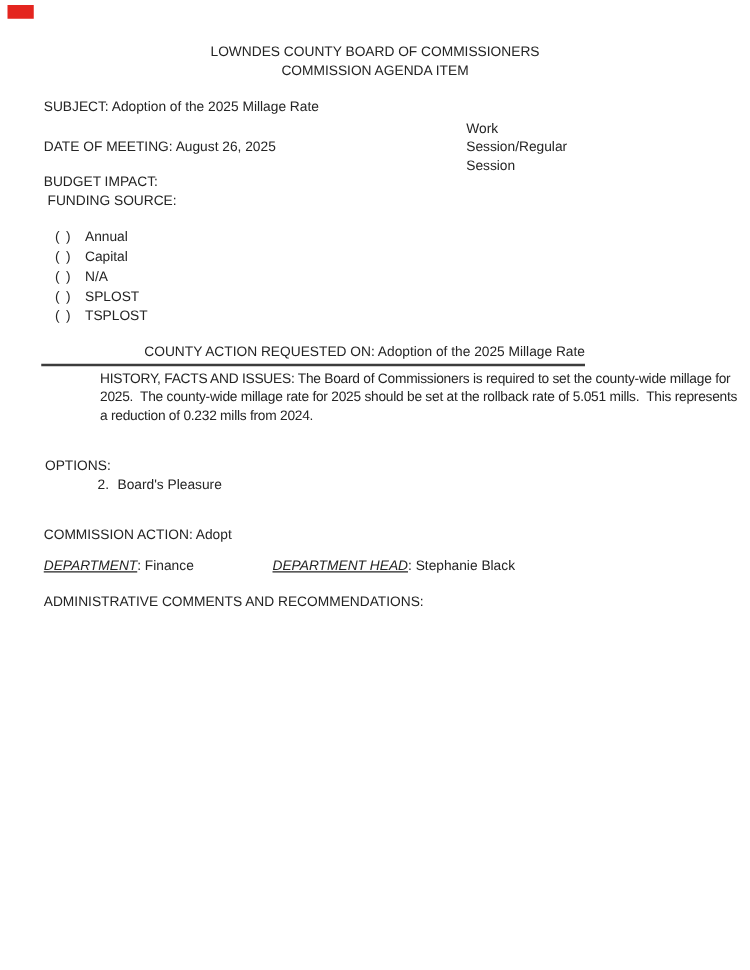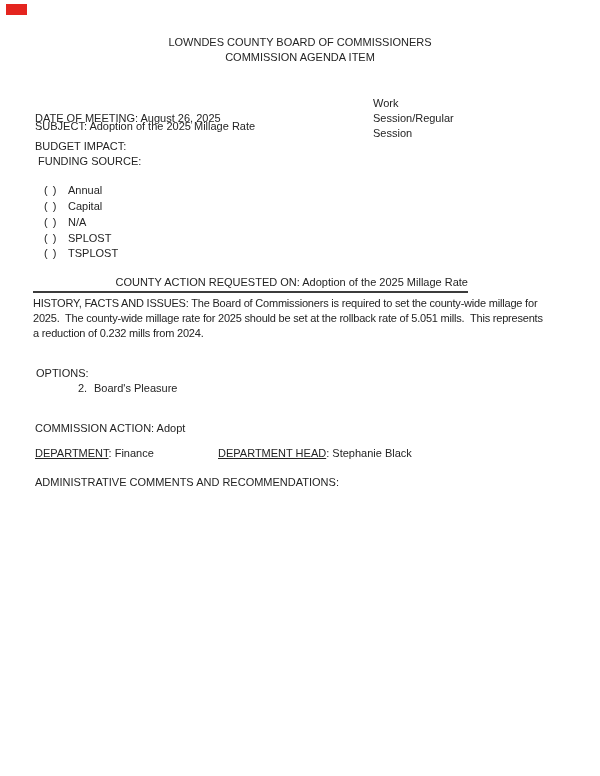--- a/index.html
+++ b/index.html
@@ -8,45 +8,45 @@
     width:600px;height:776px;
     background:#ffffff;
     font-family:"Liberation Sans",sans-serif;
     font-size:11px;
     color:#242424;
     overflow:hidden;
   }
   .abs{position:absolute;}
   .center{left:0;right:0;text-align:center;}
   .pre{white-space:pre;}
-  .u{text-decoration:underline;}
+  .u{text-decoration:underline;font-style:italic;}
   .marker{width:21px;height:11px;}
   .session{line-height:15px;}
-  .para{line-height:15.2px;letter-spacing:-0.2px;}
+  .para{line-height:15.2px;letter-spacing:-0.2px;margin-left:47px;}
   .para div{white-space:pre;}
   .cb-row{display:flex;}
   .cb-glyph{display:inline-block;width:24px;white-space:pre;letter-spacing:1px;}
   .action-line{
     border-bottom:2px solid #3c3c3c;
     padding-bottom:3px;
     width:435px;
   }
   .opt-num{display:inline-block;width:16px;}
 </style>
 </head>
 <body>
 
 <div class="page">
 
   <div class="abs marker" style="left: 6px; top: 4px; background: rgb(228, 37, 31);"></div>
 
   <div class="abs center" style="top:36px;">LOWNDES COUNTY BOARD OF COMMISSIONERS</div>
   <div class="abs center" style="top:51px;">COMMISSION AGENDA ITEM</div>
 
-  <div class="abs" style="left:35px;top:80px;margin-top:40px;">SUBJECT: Adoption of the 2025 Millage Rate</div>
+  <div class="abs" style="left:35px;top:80px;">SUBJECT: Adoption of the 2025 Millage Rate</div>
 
   <div class="abs session" style="left:373px;top:96px;">
     <div>Work</div>
     <div>Session/Regular</div>
     <div>Session</div>
   </div>
 
   <div class="abs" style="left:35px;top:112px;">DATE OF MEETING: August 26, 2025</div>
 
   <div class="abs" style="left:35px;top:140px;">BUDGET IMPACT:</div>

